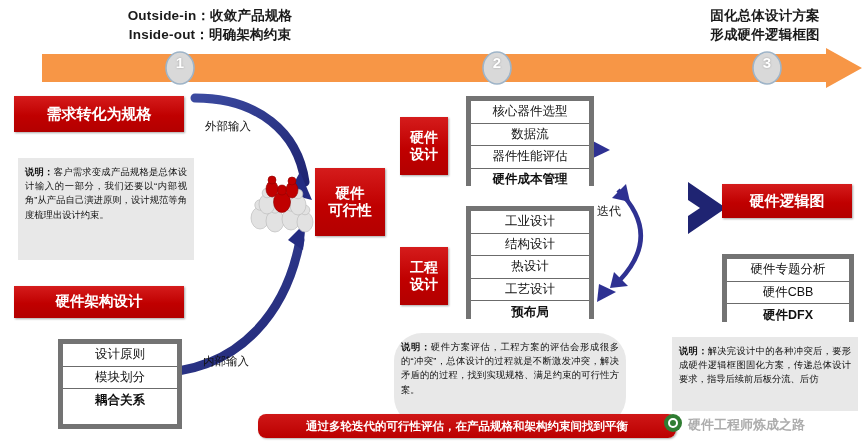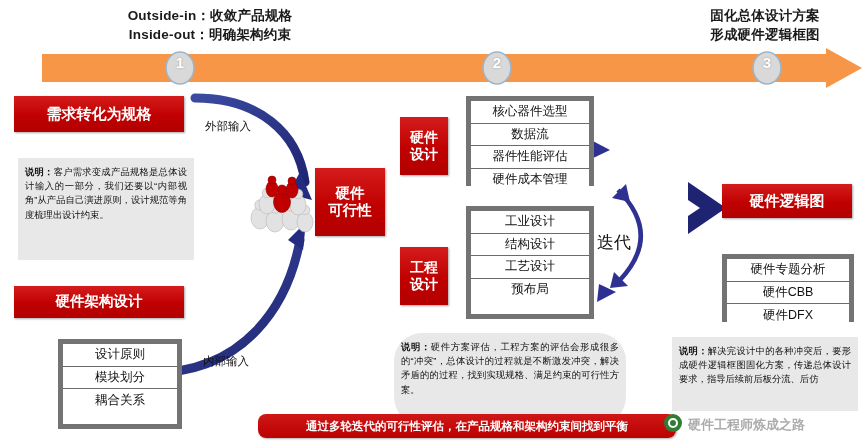--- a/index.html
+++ b/index.html
@@ -68,21 +68,21 @@
   
   .lst{position:absolute;border:5px solid #737373;background:#fff;box-sizing:border-box;}
   .lst .row{
     border-bottom:1px solid #6b6b6b;
     text-align:center;
     color:#111;
     box-sizing:border-box;
     display:flex;align-items:center;justify-content:center;
     background:#fff;
   }
-  .lst .row:last-child{border-bottom:none;}
+  .lst .row:last-child{border-bottom:none;font-weight:bold;}
 
   
   .lbl{position:absolute;color:#111;font-size:11.5px;white-space:nowrap;}
 
   
   .banner{
     position:absolute;
     background:linear-gradient(180deg,#cf1717 0%,#bb0000 100%);
     color:#fff;font-weight:bold;font-size:11.5px;
     display:flex;align-items:center;justify-content:center;
@@ -257,28 +257,31 @@
   </div>
 
   <div class="lst" style="left:466px;top:206px;width:128px;height:113px;">
     <div class="row" style="height:22.5px;font-size:12.5px;">
       <span>工业设计</span>
       </div>
     <div class="row" style="height:22.5px;font-size:12.5px;">
       <span>结构设计</span>
       </div>
     <div class="row" style="height:22.5px;font-size:12.5px;">
+      <span>热设计</span>
+      </div>
+    <div class="row" style="height:22.5px;font-size:12.5px;">
       <span>工艺设计</span>
       </div>
     <div class="row" style="height:22.5px;font-size:12.5px;">
       <span>预布局</span>
       </div>
   </div>
 
-  <div class="lbl" style="left:597px;top:203px;font-size:17px;margin-top:28px;">迭代</div>
+  <div class="lbl" style="left:597px;top:203px;font-size:12px;">迭代</div>
 
   <div class="note" style="left:394px;top:333px;width:232px;height:92px;border-radius:28px;">
     <b>说明：</b><span>硬件方案评估，工程方案的评估会形成很多的“冲突”，总体设计的过程就是不断激发冲突，解决矛盾的的过程，找到实现规格、满足约束的可行性方案。</span>
   </div>
 
   <div class="redbox" style="left:722px;top:184px;width:130px;height:34px;font-size:15px;">
     <span>硬件逻辑图</span>
   </div>
 
   <div class="lst" style="left:722px;top:254px;width:132px;height:68px;">

